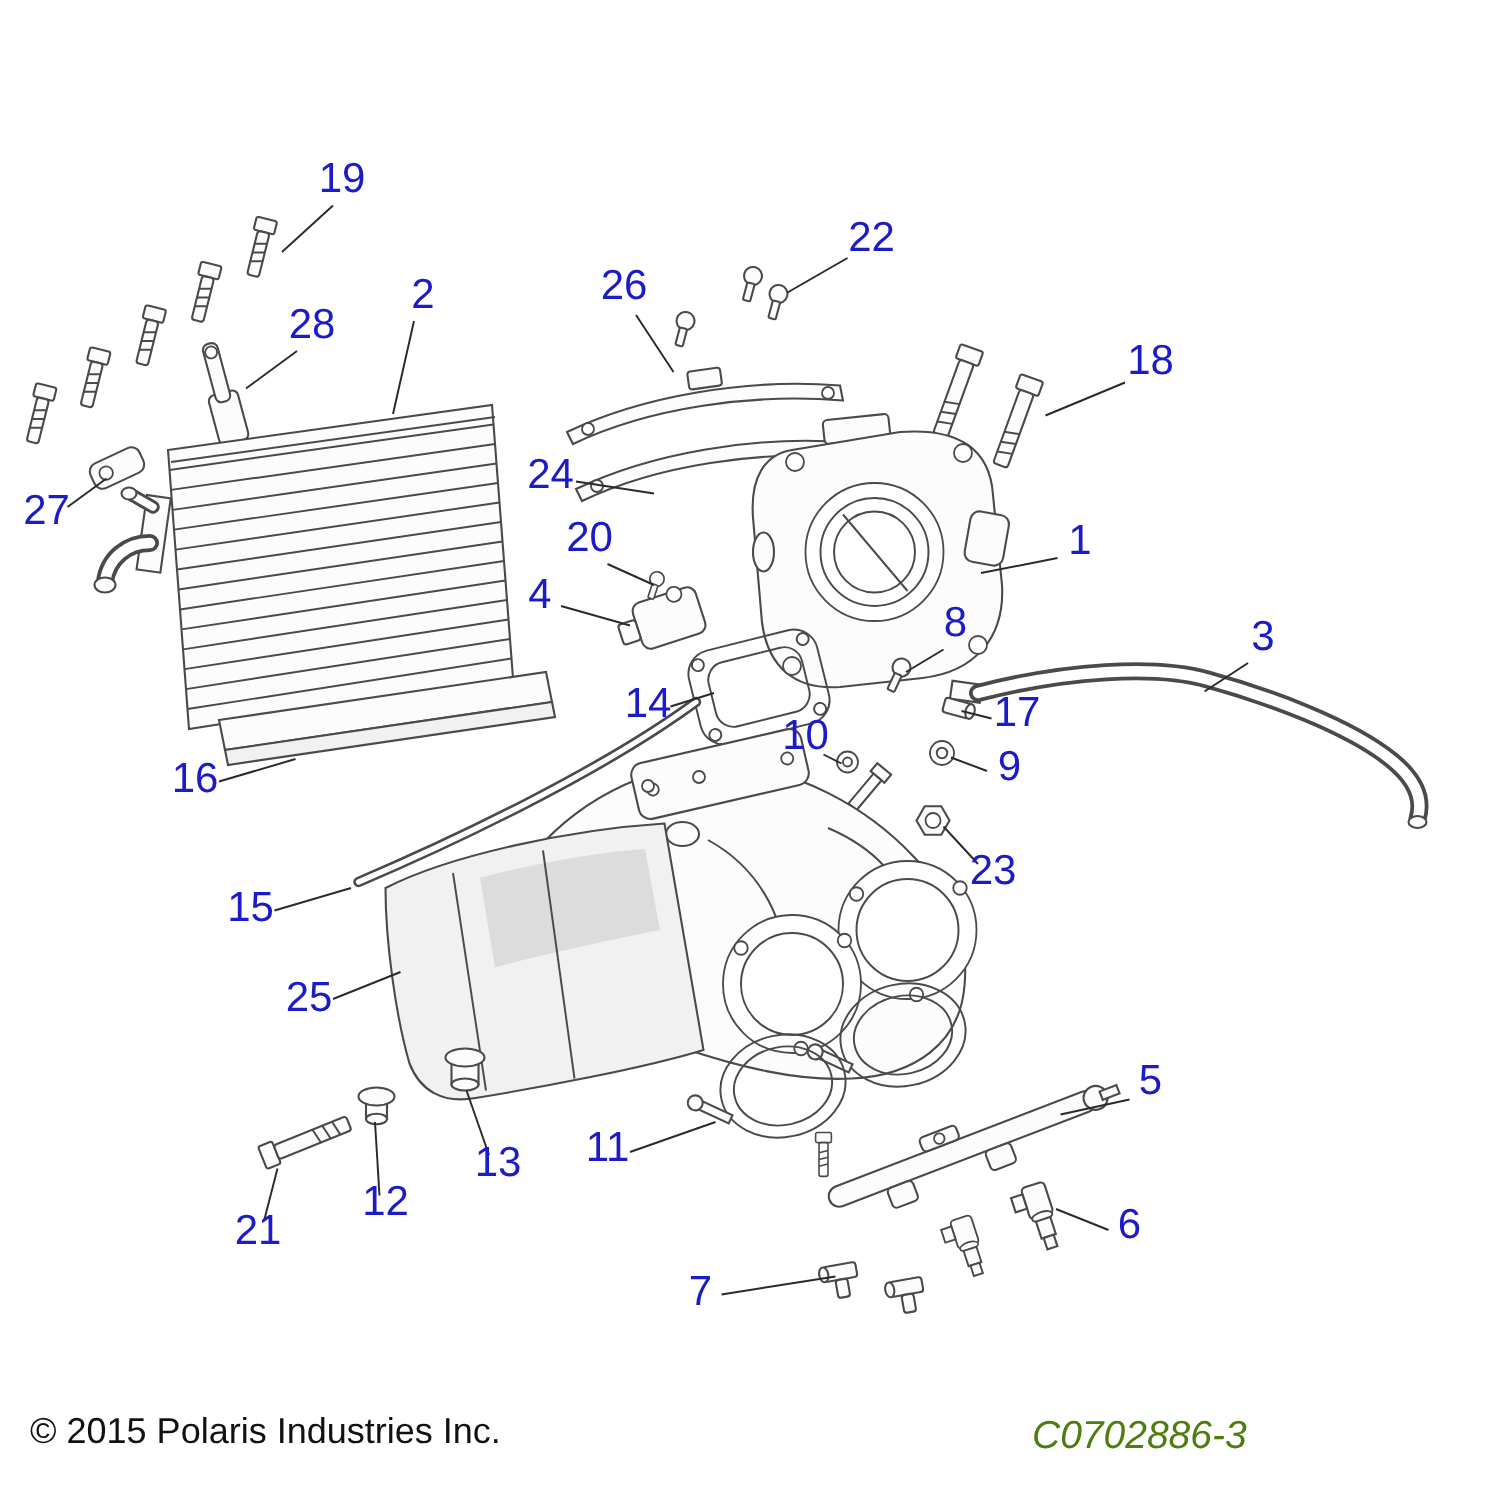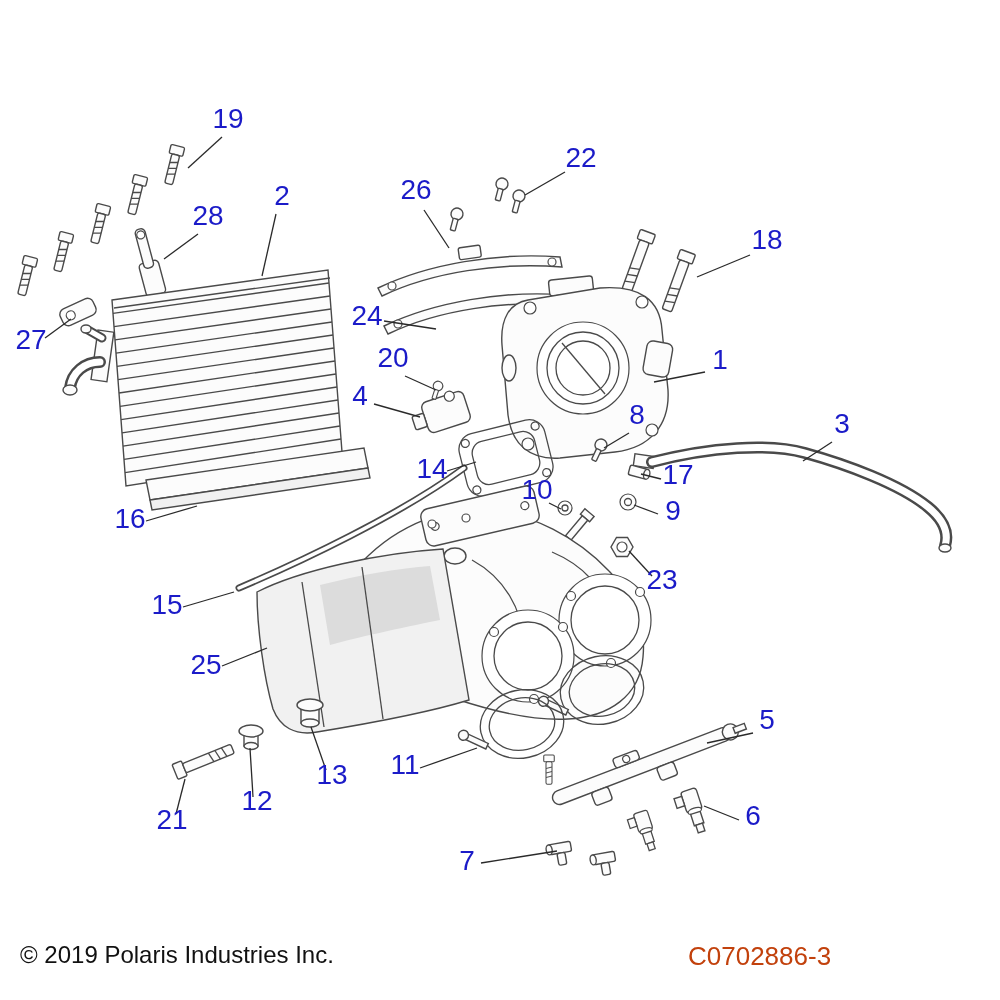--- a/index.html
+++ b/index.html
@@ -323,15 +323,15 @@
         <text x="206" y="674" fill="#1b1bc8" class="callout">25</text>
         <line x1="424" y1="210" x2="449" y2="248" stroke="#2a2a2a" stroke-width="1.3"></line>
         <text x="416" y="199" fill="#1b1bc8" class="callout">26</text>
         <line x1="45" y1="338" x2="71" y2="319" stroke="#2a2a2a" stroke-width="1.3"></line>
         <text x="31" y="349" fill="#1b1bc8" class="callout">27</text>
         <line x1="198" y1="234" x2="164" y2="259" stroke="#2a2a2a" stroke-width="1.3"></line>
         <text x="208" y="225" fill="#1b1bc8" class="callout">28</text>
       </g>
   </svg>
 
-  <div class="footer-copy">© 2019 Polaris Industries Inc.</div>
-  <div class="footer-part" style="color: #c2410c;">C0702886-3</div>
+  <div class="footer-copy">© 2015 Polaris Industries Inc.</div>
+  <div class="footer-part" style="color: #4d7c0f; font-style: italic;">C0702886-3</div>
 </div>
 
 </body></html>

